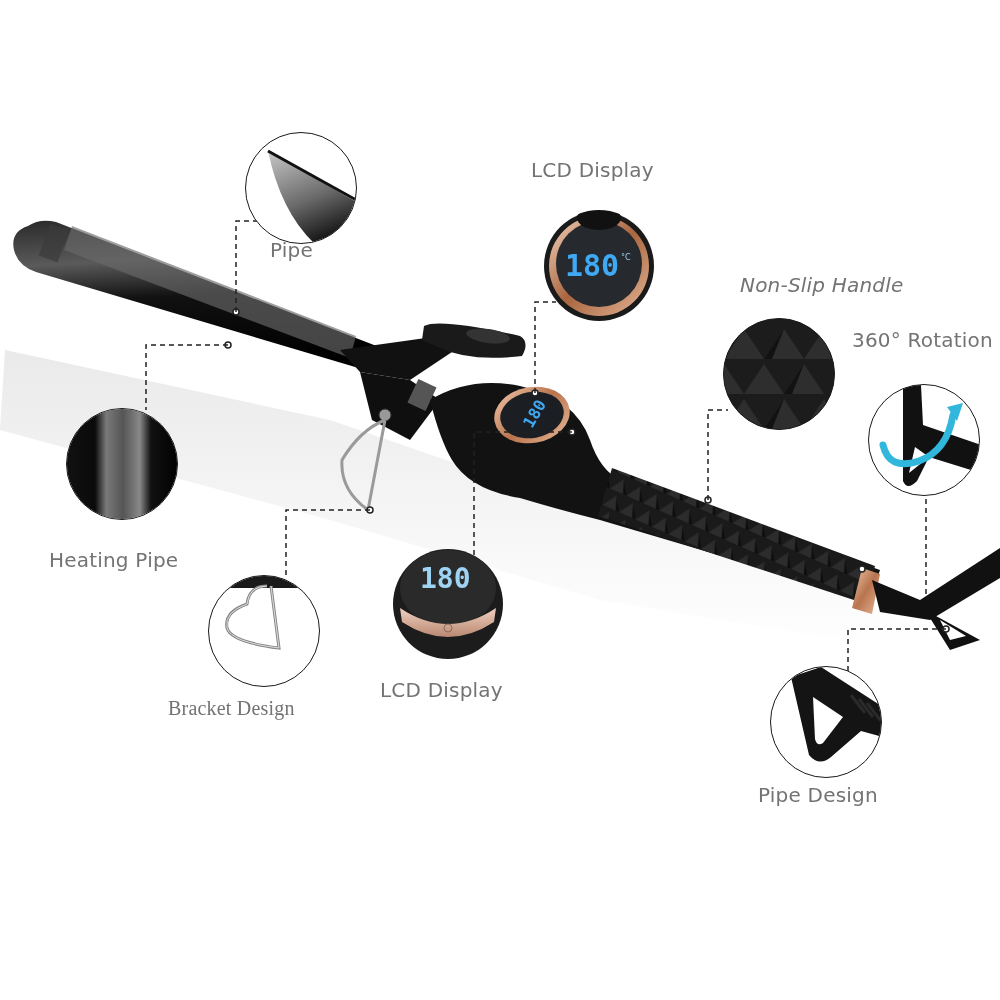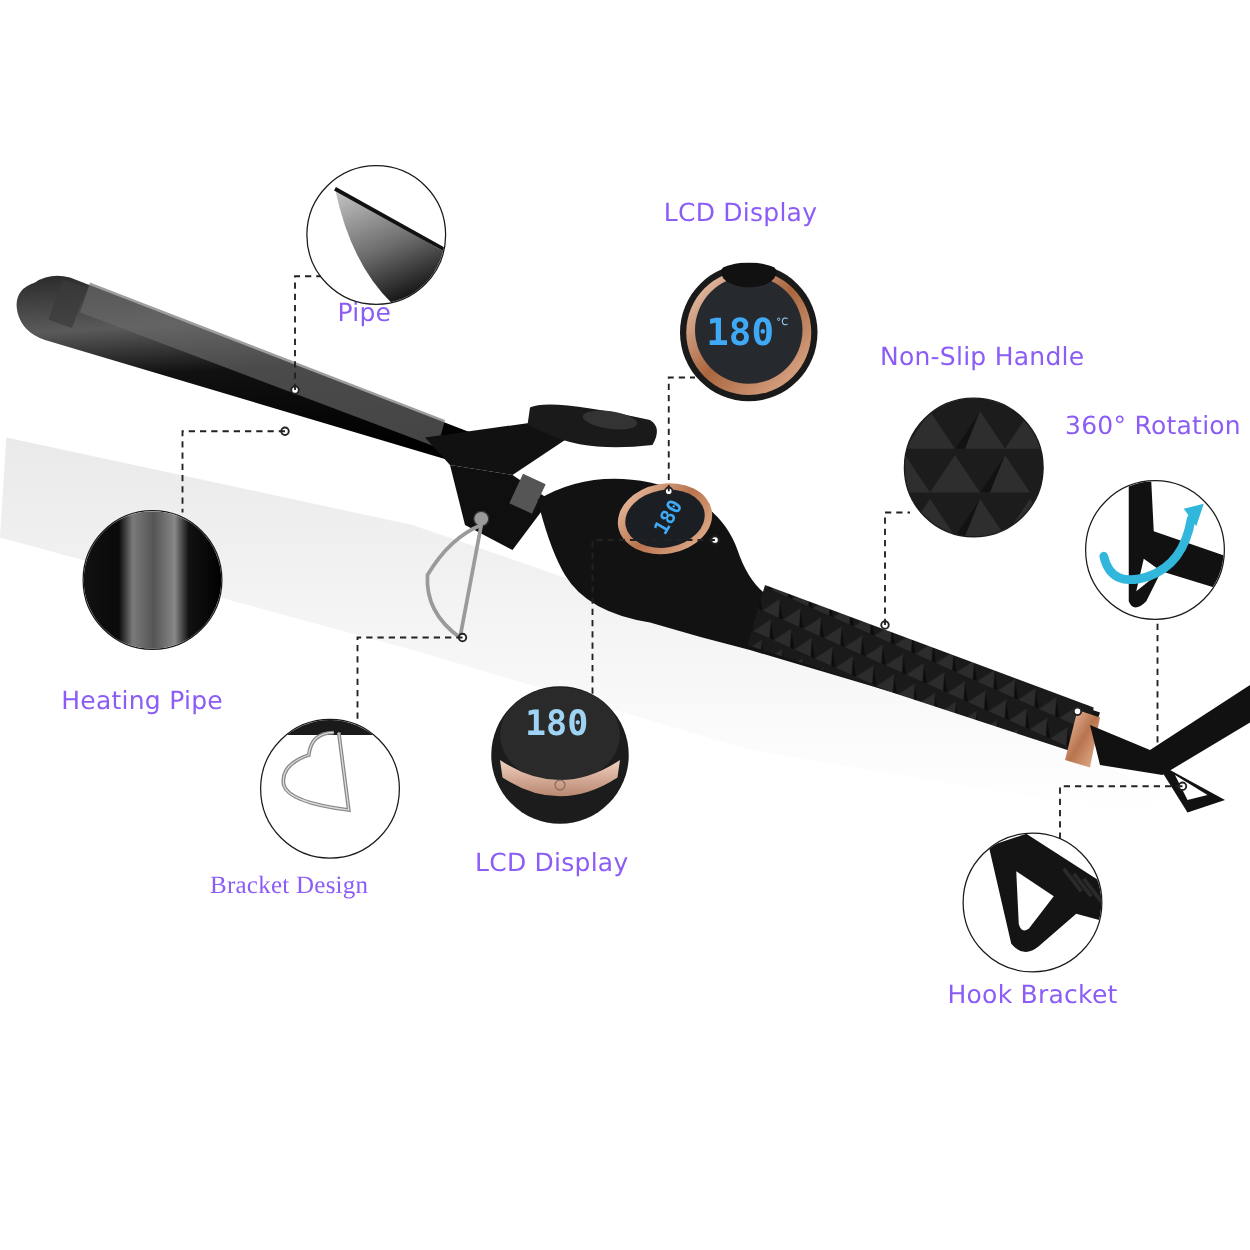--- a/index.html
+++ b/index.html
@@ -1,18 +1,18 @@
 <!DOCTYPE html>
 <html><head>
 <meta charset="utf-8">
 <style>
   html,body{margin:0;padding:0;background:#ffffff;}
   body{width:1000px;height:1000px;position:relative;overflow:hidden;font-family:"DejaVu Sans","Liberation Sans",sans-serif;}
   .stage{position:absolute;left:0;top:0;width:1000px;height:1000px;}
-  .label{position:absolute;font-size:20px;color:#8b5cf6;white-space:nowrap;letter-spacing:0.2px;}
+  .label{position:absolute;font-size:20px;color:#737373;white-space:nowrap;letter-spacing:0.2px;}
   .circle{position:absolute;border-radius:50%;border:1.5px solid #1a1a1a;overflow:hidden;background:#fff;box-sizing:border-box;}
   svg{position:absolute;left:0;top:0;}
 </style>
 </head>
 <body>
 
 <div class="stage">
 
   <svg width="1000" height="1000" viewBox="0 0 1000 1000">
     <defs>
@@ -140,21 +140,21 @@
         </defs>
       <circle cx="56" cy="56" r="55" fill="#1a1a1a"></circle>
       <circle cx="56" cy="56" r="50" fill="url(#gold2)"></circle>
       <circle cx="56" cy="54" r="43" fill="#26292d"></circle>
       <ellipse cx="56" cy="8" rx="22" ry="12" fill="#111"></ellipse>
       <text x="22" y="66" font-size="30" fill="#3fa9f5" font-family="DejaVu Sans Mono, monospace" font-weight="bold">180</text>
       <text x="78" y="50" font-size="8" fill="#9ad3f7" font-family="DejaVu Sans, sans-serif">°C</text>
     </svg>
   </div>
 
-  <div class="label" style="left:704px;top:273px;">Non-Slip Handle</div>
+  <div class="label" style="left:740px;top:273px;font-style:italic;">Non-Slip Handle</div>
   <div class="circle" style="left:723px;top:318px;width:112px;height:112px;background:#1a1a1a;">
     <svg width="112" height="112" viewBox="0 0 112 112">
       <rect width="112" height="112" fill="#1c1c1c"></rect>
       <g fill="#2e2e2e">
         <polygon points="0,40 20,10 40,40"></polygon>
           <polygon points="40,40 60,10 80,40"></polygon>
           <polygon points="80,40 100,10 120,40"></polygon>
         <polygon points="20,75 40,45 60,75"></polygon>
           <polygon points="60,75 80,45 100,75"></polygon>
           <polygon points="-20,75 0,45 20,75"></polygon>
@@ -228,15 +228,15 @@
     <svg width="112" height="112" viewBox="0 0 112 112">
       <path d="M20,10 L50,0 L112,40 L112,70 L90,64 L60,90 Q48,100 38,88 Z" fill="#141414"></path>
       <path d="M42,30 L72,50 L52,76 Q46,80 44,72 Z" fill="#fff"></path>
       <g stroke="#2a2a2a" stroke-width="3">
         <line x1="80" y1="28" x2="94" y2="46"></line>
           <line x1="88" y1="32" x2="102" y2="50"></line>
           <line x1="96" y1="36" x2="110" y2="54"></line>
       </g>
     </svg>
   </div>
-  <div class="label" style="left:758px;top:783px;">Hook Bracket</div>
+  <div class="label" style="left:758px;top:783px;">Pipe Design</div>
 
 </div>
 
 </body></html>

